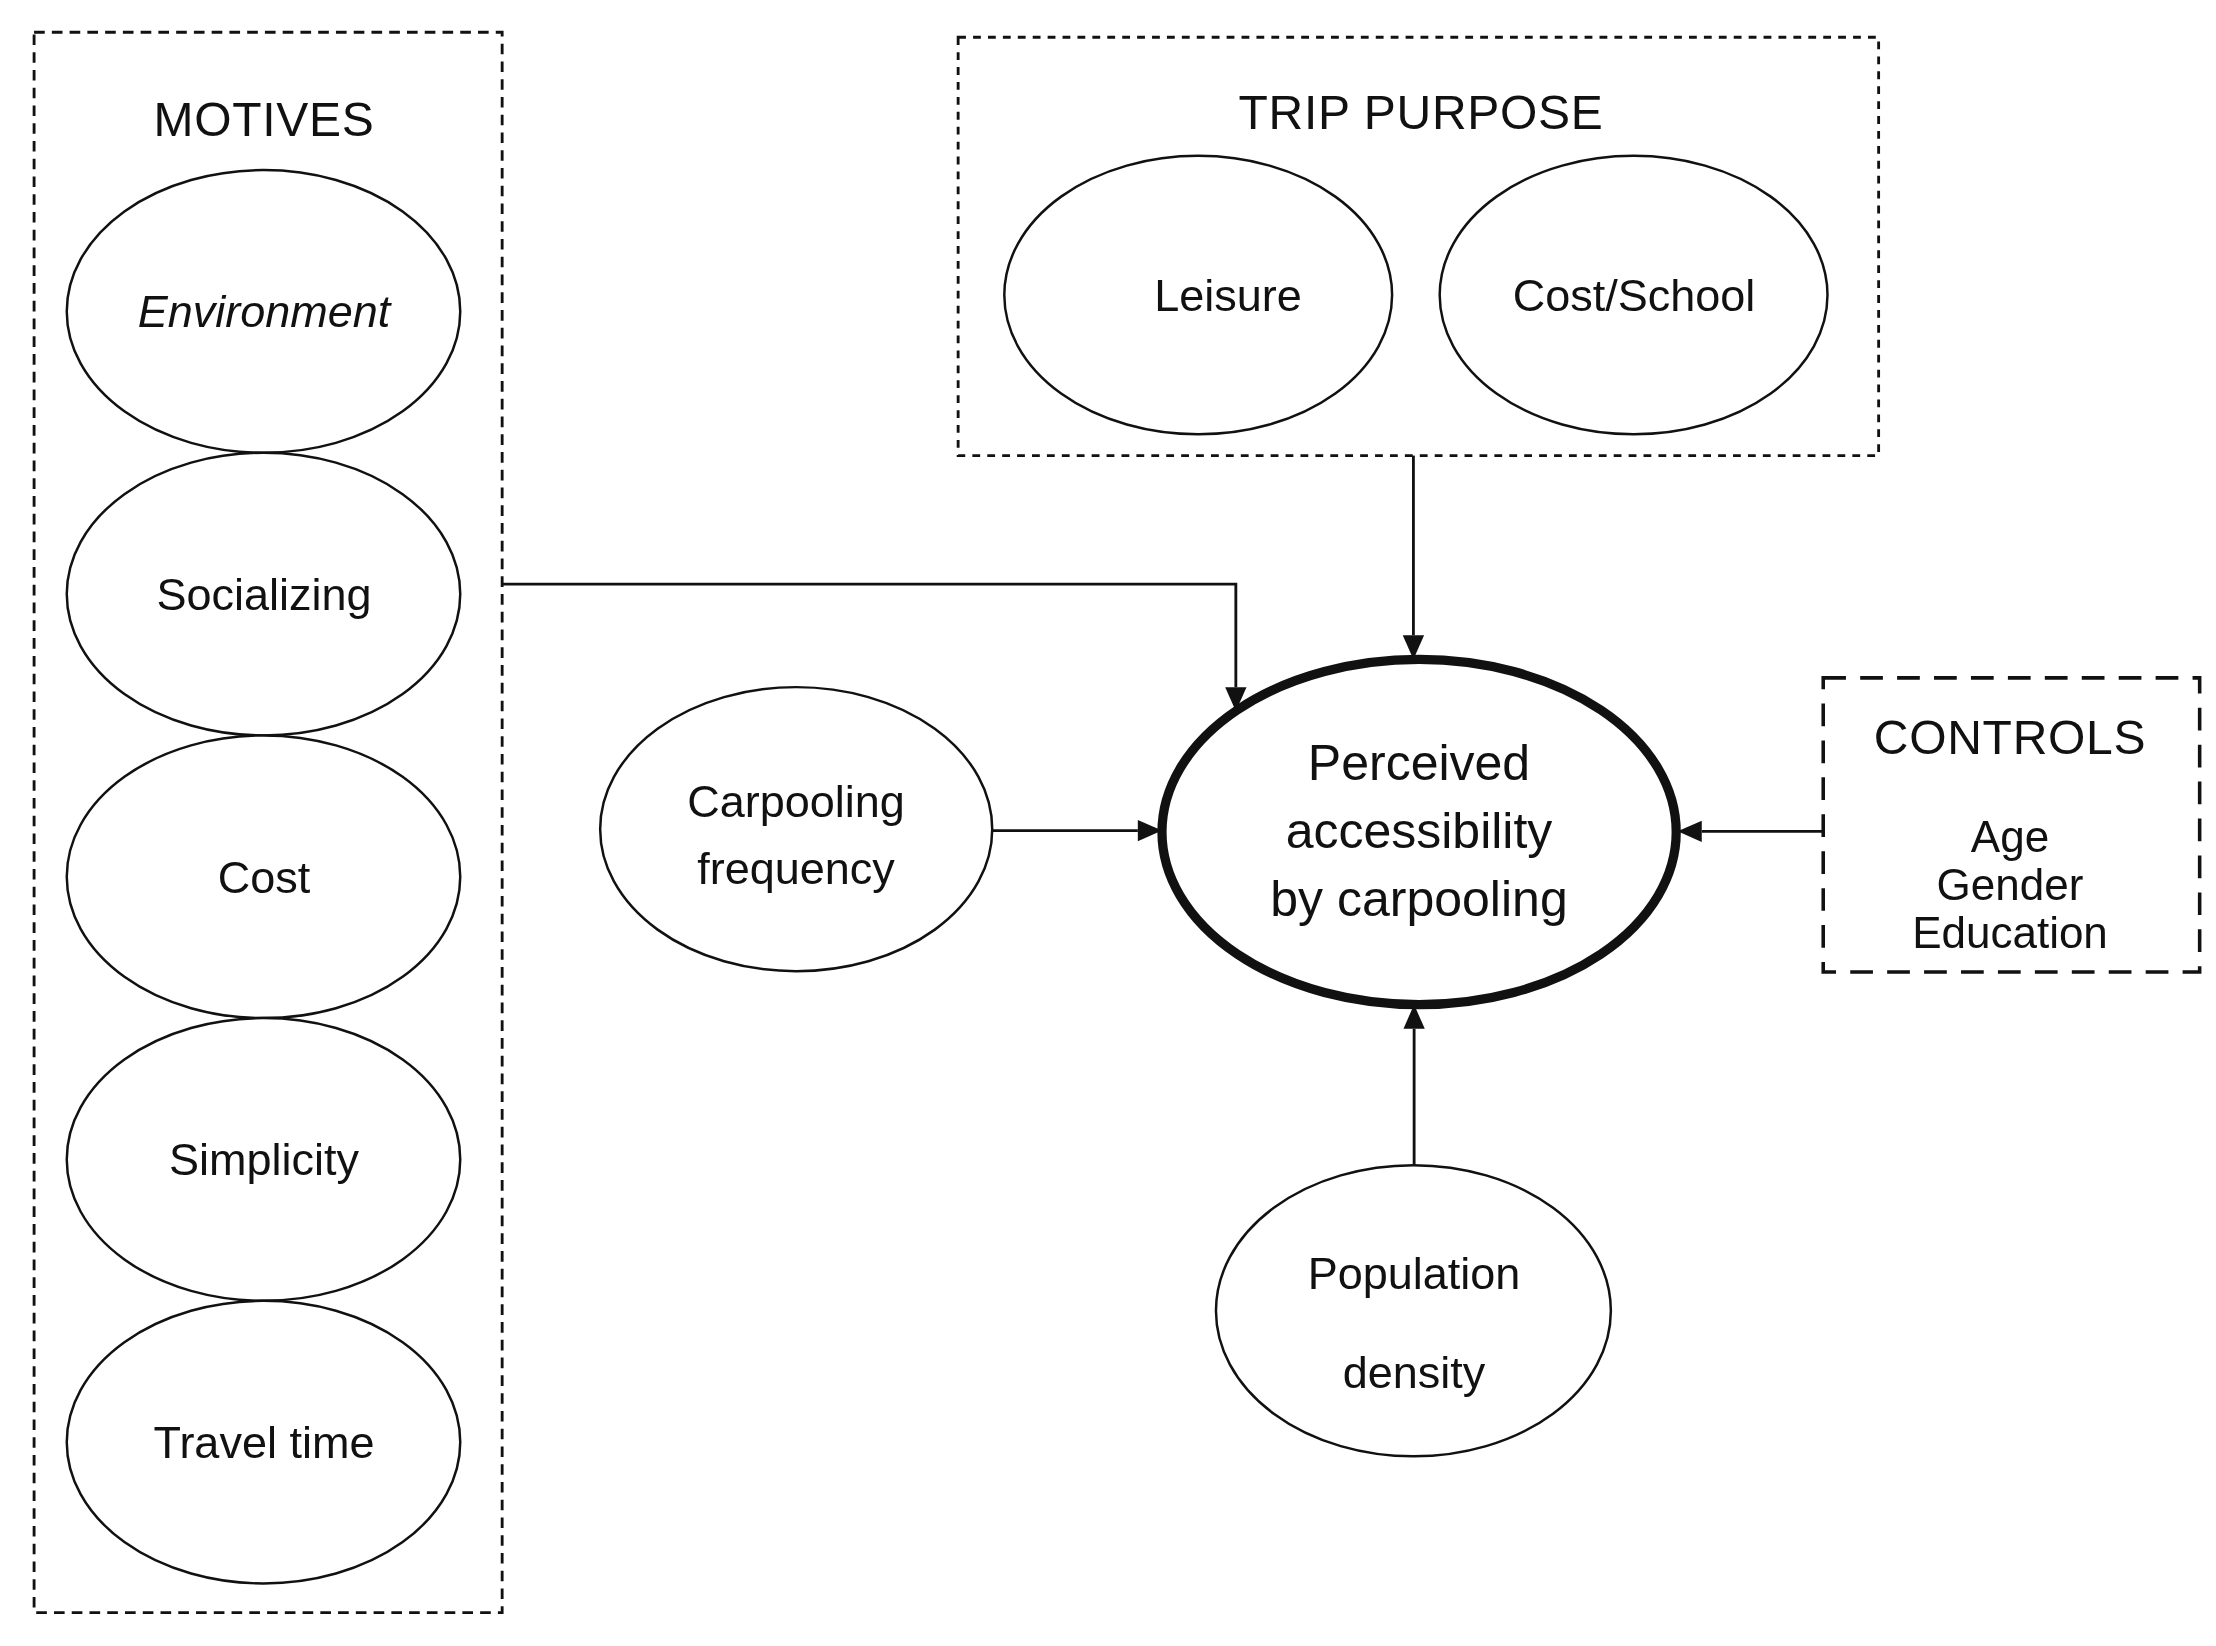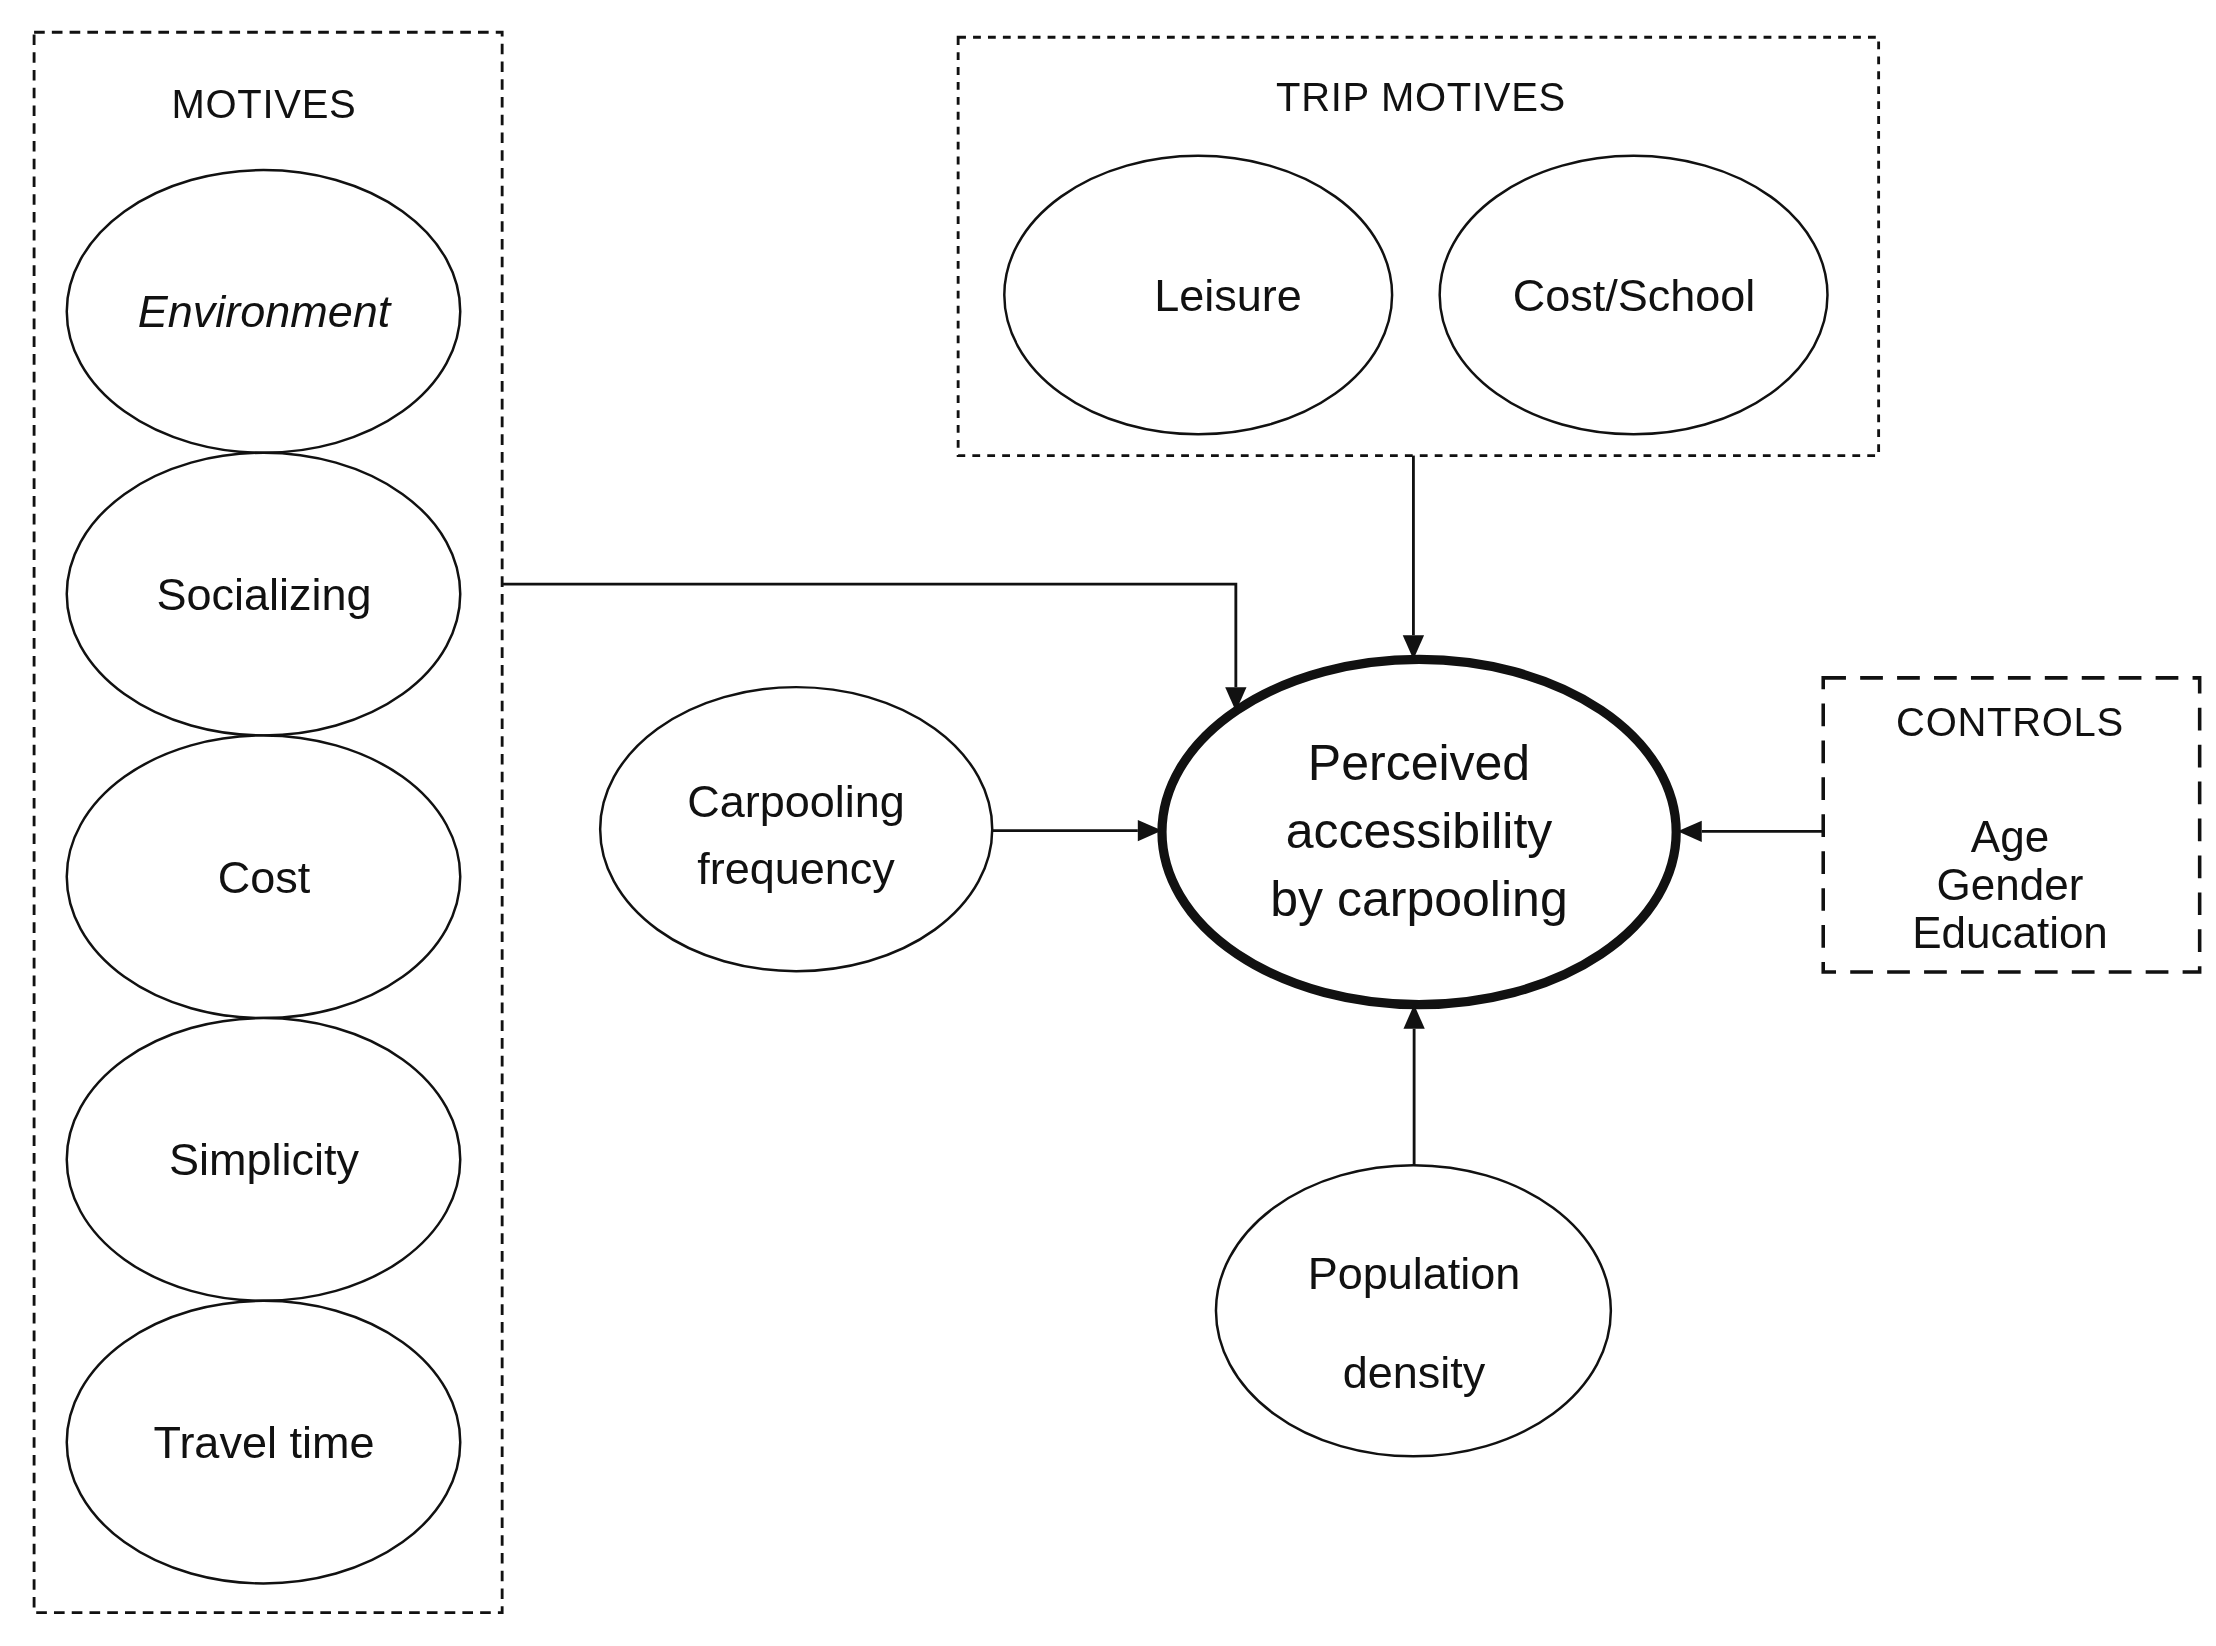--- a/index.html
+++ b/index.html
@@ -26,22 +26,23 @@
     display: flex;
     flex-direction: column;
     justify-content: center;
     align-items: center;
     text-align: center;
     color: #111111;
     transform: translate(-50%, -50%);
     white-space: nowrap;
   }
   .box-title {
-    font-size: 40px;
+    font-size: 48px;
     letter-spacing: 0.7px;
+    margin-top: 15px;
   }
   .node-label {
     font-size: 45px;
   }
   .node-label-multi {
     font-size: 45px;
     line-height: 67px;
   }
   .center-label {
     font-size: 50px;
@@ -105,21 +106,21 @@
   <div>Cost</div>
 </div>
 <div class="lbl node-label" style="left:264px; top:1159px; width:384px; height:71px;">
   <div>Simplicity</div>
 </div>
 <div class="lbl node-label" style="left:264px; top:1442px; width:384px; height:71px;">
   <div>Travel time</div>
 </div>
 
 <div class="lbl box-title" style="left:1421px; top:97px; width:497px; height:57px;">
-  <div>TRIP MOTIVES</div>
+  <div>TRIP PURPOSE</div>
 </div>
 <div class="lbl node-label" style="left:1228px; top:295px; width:369px; height:71px;">
   <div>Leisure</div>
 </div>
 <div class="lbl node-label" style="left:1634px; top:295px; width:369px; height:71px;">
   <div>Cost/School</div>
 </div>
 
 <div class="lbl box-title" style="left:2010px; top:722px; width:355px; height:57px;">
   <div>CONTROLS</div>

